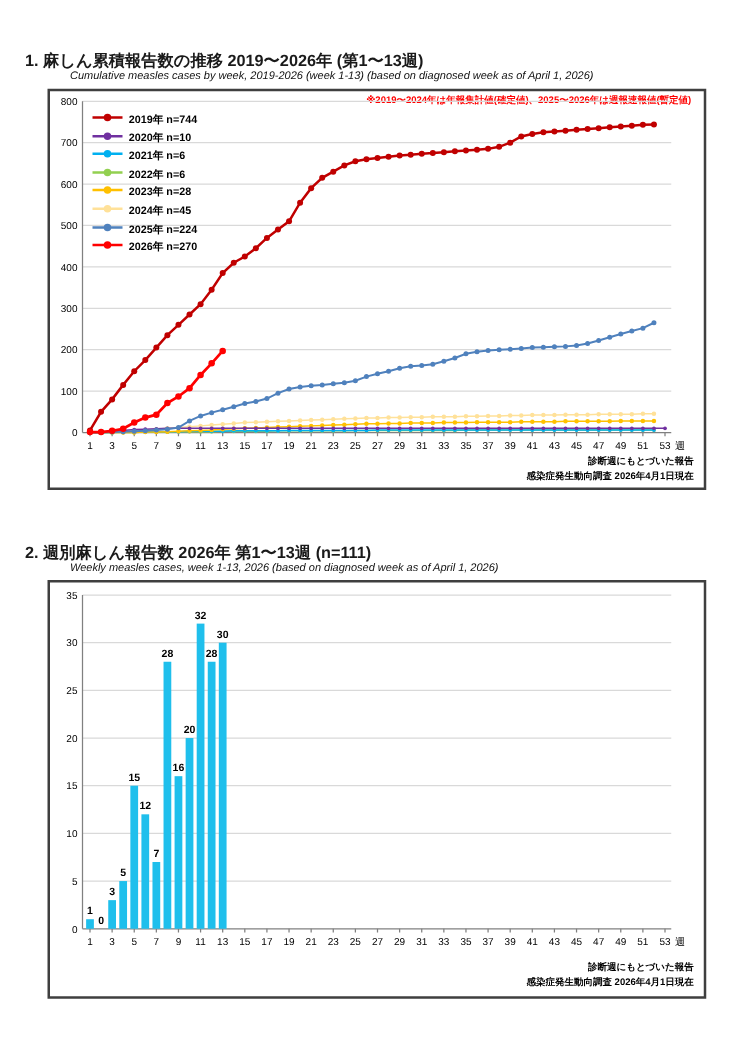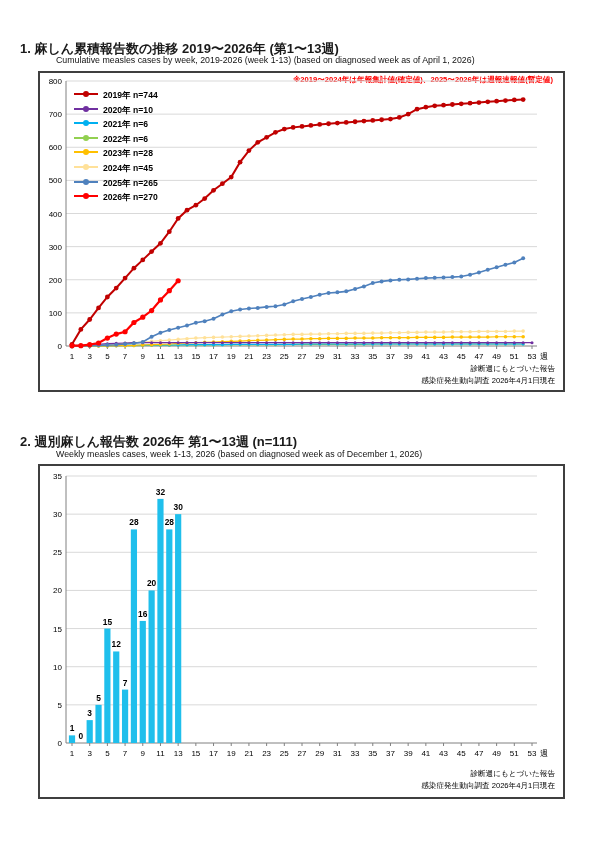--- a/index.html
+++ b/index.html
@@ -2,26 +2,26 @@
 <html><head>
 <meta charset="utf-8">
 <style>
   html,body{margin:0;padding:0;}
   body{
     width:600px;height:848px;position:relative;background:#ffffff;
     font-family:"Liberation Sans","DejaVu Sans",sans-serif;color:#1a1a1a;
     overflow:hidden;
   }
   .sec-title{position:absolute;left:20px;font-size:13px;font-weight:bold;white-space:nowrap;}
-  .sec-sub{position:absolute;left:56px;font-size:8.8px;white-space:nowrap;color:#111;}
+  .sec-sub{position:absolute;left:56px;font-size:8.8px;white-space:nowrap;color:#111;font-style:italic;}
   .chart-frame{position:absolute;left:38px;width:527px;background:#fff;border:2px solid #3f3f3f;box-sizing:border-box;}
   #frame1{top:71px;height:321px;}
   #frame2{top:464px;height:335px;}
   .note{position:absolute;top:2px;right:10px;font-size:7.6px;font-weight:bold;color:#ff0000;white-space:nowrap;margin-left:20px;}
-  .footnote{position:absolute;right:8px;font-size:7.6px;font-weight:normal;text-align:right;line-height:1.5;color:#000;white-space:nowrap;}
+  .footnote{position:absolute;right:8px;font-size:7.6px;font-weight:bold;text-align:right;line-height:1.5;color:#000;white-space:nowrap;}
   #frame1 .footnote{bottom:4px;}
   #frame2 .footnote{bottom:6px;}
   .legend{position:absolute;left:34px;top:17px;display:flex;flex-direction:column;gap:3.6px;}
   .legend-item{display:flex;align-items:flex-start;height:11px;}
   .legend-marker{position:relative;width:24px;height:8px;margin-right:5px;flex:0 0 auto;}
   .legend-marker .line{position:absolute;left:0;top:3px;width:24px;height:2px;}
   .legend-marker .dot{position:absolute;left:9px;top:1px;width:6px;height:6px;border-radius:50%;}
   .legend-label{font-size:8.6px;font-weight:600;white-space:nowrap;color:#000;}
   svg{position:absolute;left:0;top:0;}
   svg text{font-family:"Liberation Sans","DejaVu Sans",sans-serif;}
@@ -537,38 +537,38 @@
           <span class="line" style="background: rgb(255, 225, 153);"></span>
           <span class="dot" style="background: rgb(255, 225, 153);"></span>
         </span>
         <span class="legend-label">2024年 n=45</span>
       </div>
       <div class="legend-item">
         <span class="legend-marker">
           <span class="line" style="background: rgb(79, 129, 189);"></span>
           <span class="dot" style="background: rgb(79, 129, 189);"></span>
         </span>
-        <span class="legend-label">2025年 n=265</span>
+        <span class="legend-label">2025年 n=224</span>
       </div>
       <div class="legend-item">
         <span class="legend-marker">
           <span class="line" style="background: rgb(255, 0, 0);"></span>
           <span class="dot" style="background: rgb(255, 0, 0);"></span>
         </span>
         <span class="legend-label">2026年 n=270</span>
       </div>
     </div>
   <div class="footnote">
     <div>診断週にもとづいた報告</div>
     <div>感染症発生動向調査 2026年4月1日現在</div>
   </div>
 </div>
 
 <div class="sec-title" style="top:433px">2. 週別麻しん報告数  2026年 第1〜13週 (n=111)</div>
-<div class="sec-sub" style="top:449px">Weekly measles cases, week 1-13, 2026 (based on diagnosed week as of December 1, 2026)</div>
+<div class="sec-sub" style="top:449px">Weekly measles cases, week 1-13, 2026 (based on diagnosed week as of April 1, 2026)</div>
 
 <div class="chart-frame" id="frame2">
   <svg id="chart2" width="523" height="331">
       <line x1="26" y1="277" x2="497" y2="277" stroke="#808080" stroke-width="1"></line>
       <text x="22" y="280" text-anchor="end" font-size="8" fill="#000">0</text>
       <line x1="26" y1="238.85714285714286" x2="497" y2="238.85714285714286" stroke="#d9d9d9" stroke-width="1"></line>
       <text x="22" y="241.85714285714286" text-anchor="end" font-size="8" fill="#000">5</text>
       <line x1="26" y1="200.71428571428572" x2="497" y2="200.71428571428572" stroke="#d9d9d9" stroke-width="1"></line>
       <text x="22" y="203.71428571428572" text-anchor="end" font-size="8" fill="#000">10</text>
       <line x1="26" y1="162.57142857142856" x2="497" y2="162.57142857142856" stroke="#d9d9d9" stroke-width="1"></line>

